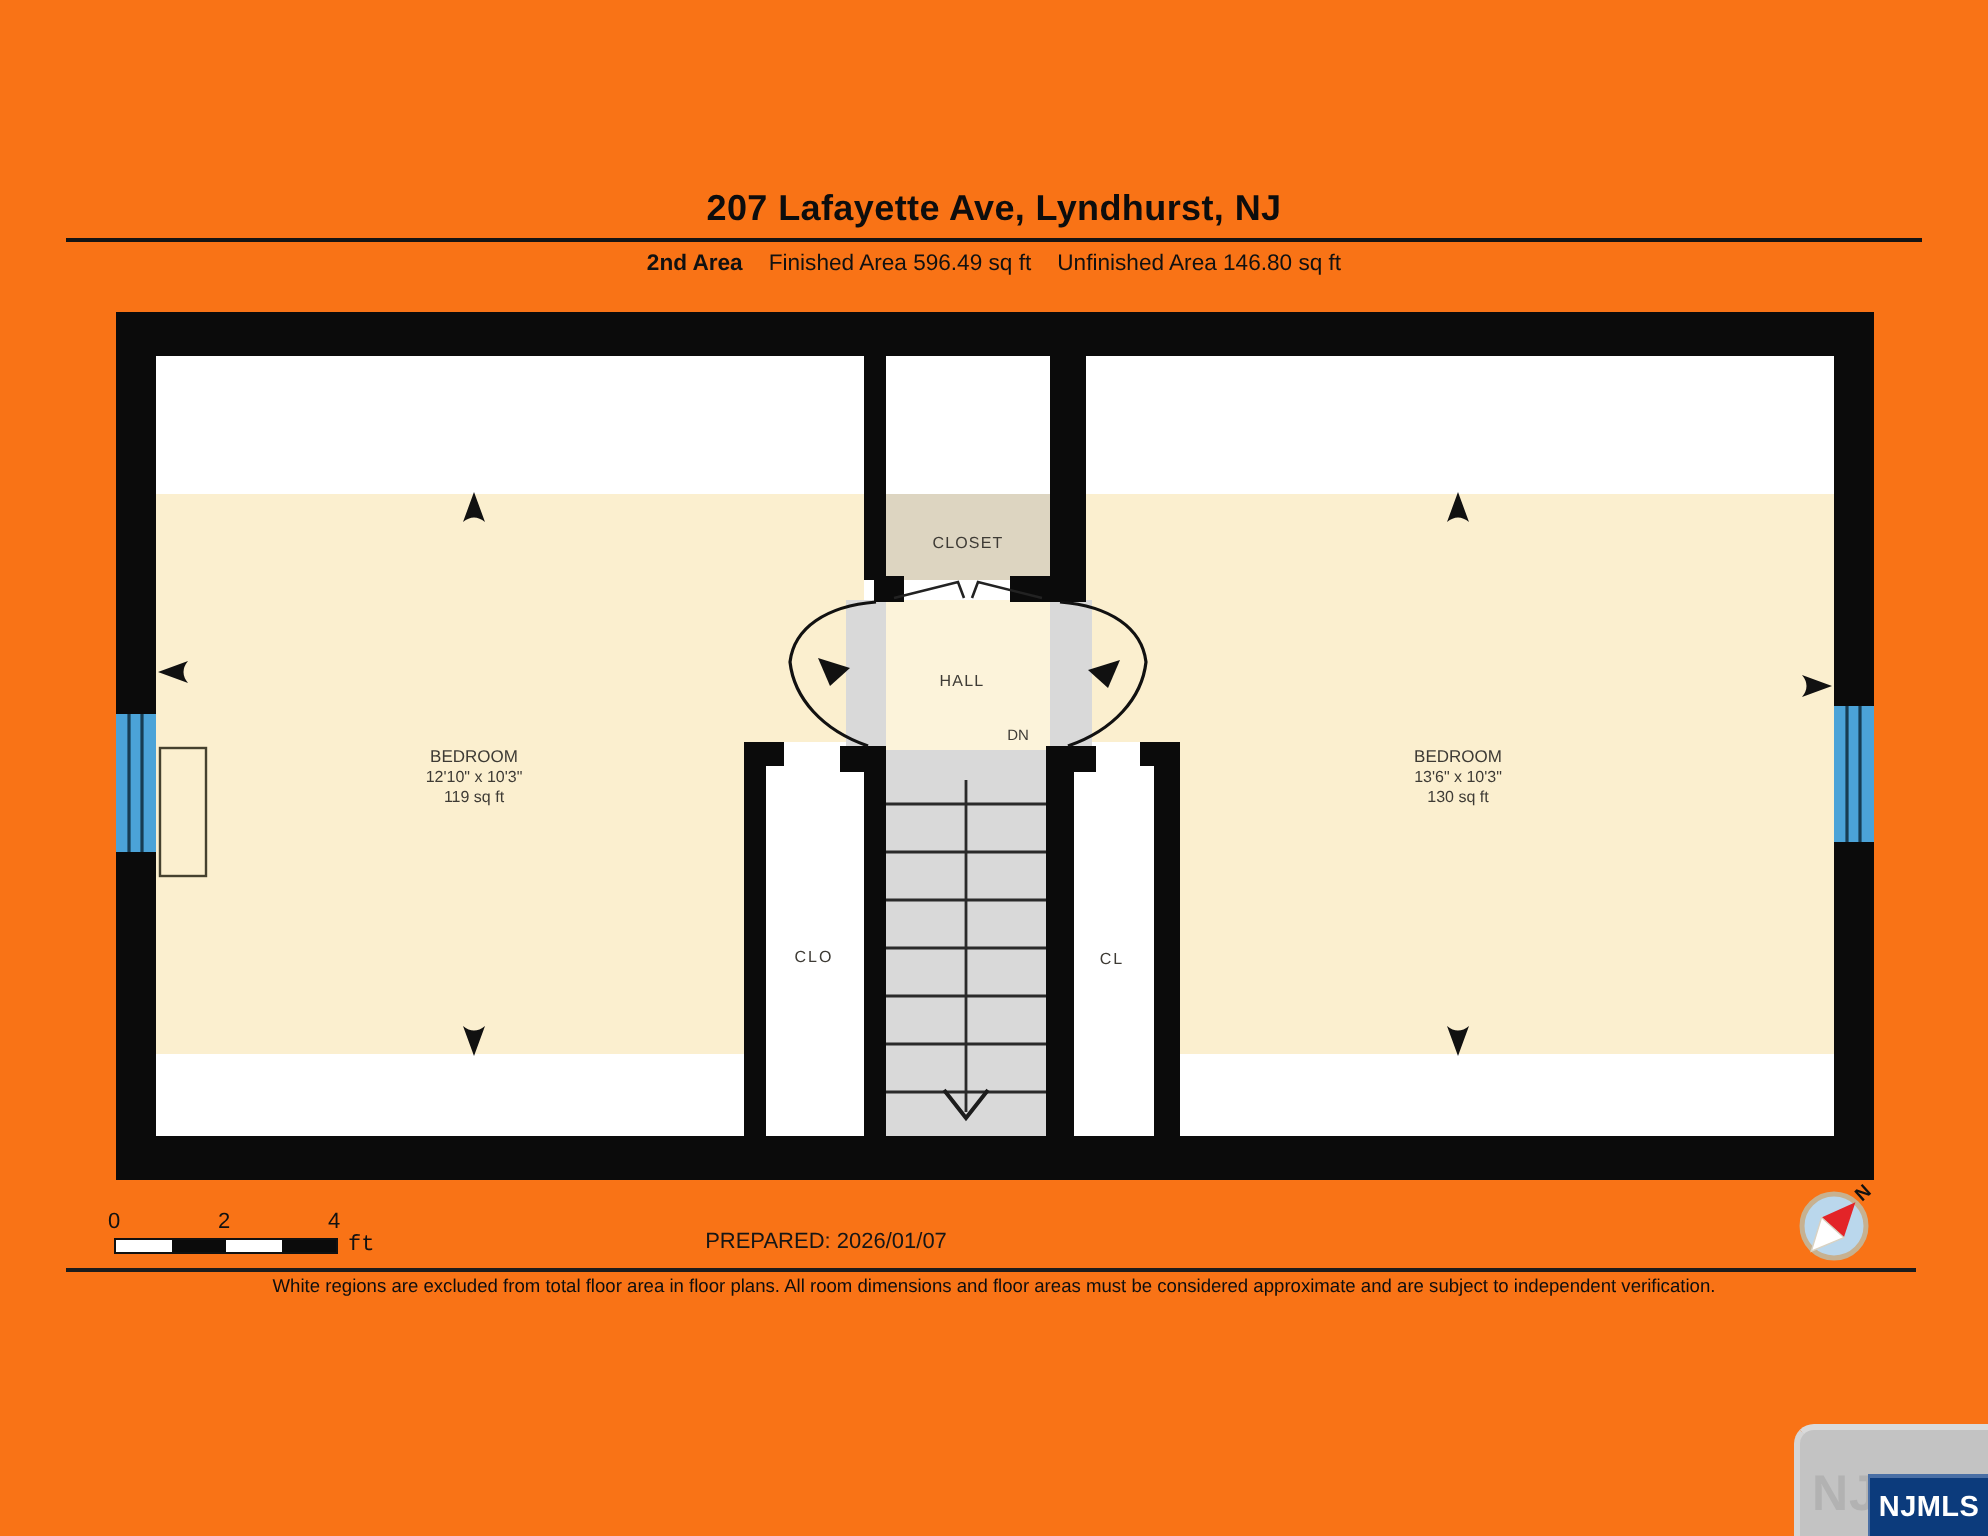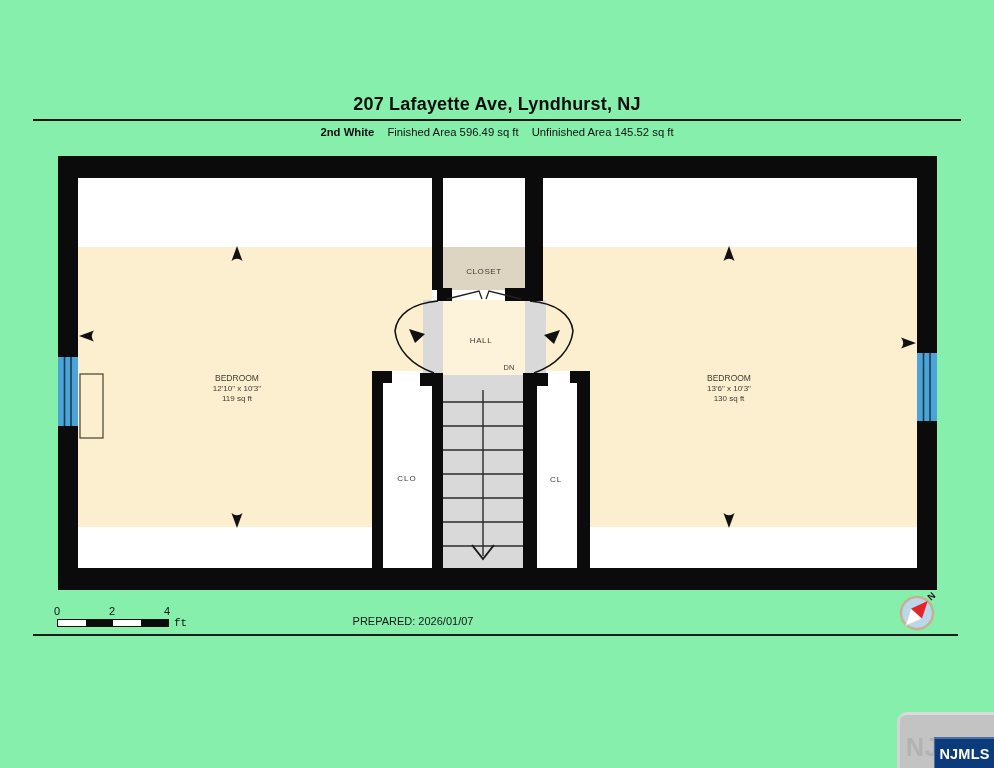--- a/index.html
+++ b/index.html
@@ -1,18 +1,18 @@
 <!DOCTYPE html>
 <html><head>
 <meta charset="utf-8">
 <style>
   * { margin:0; padding:0; box-sizing:border-box; }
   html,body { background:#ffffff; }
   body { font-family:"Liberation Sans", sans-serif; }
-  #page { position:relative; width:994px; height:768px; background:#86efac; overflow:hidden; }
+  #page { position:relative; width:994px; height:768px; background:#f97316; overflow:hidden; }
 
   
   .title { position:absolute; top:94px; left:0; width:994px; text-align:center;
            font-size:18px; font-weight:700; color:#0d0d0d; letter-spacing:.2px; }
   .title-rule { position:absolute; top:119px; left:33px; width:928px; height:2px; background:#141414; }
   .subheader { position:absolute; top:126px; left:0; width:994px; display:flex;
                justify-content:center; align-items:baseline; gap:13px; font-size:11.3px; color:#111; }
   .subheader .floor { font-weight:700; }
 
   
@@ -56,23 +56,23 @@
   .logo-blue span { color:#fff; font-size:14.5px; font-weight:700; letter-spacing:.2px; }
 </style>
 </head>
 <body>
 
 <div id="page">
 
   <div class="title">207 Lafayette Ave, Lyndhurst, NJ</div>
   <div class="title-rule"></div>
   <div class="subheader">
-    <span class="floor">2nd White</span>
+    <span class="floor">2nd Area</span>
     <span>Finished Area 596.49 sq ft</span>
-    <span>Unfinished Area 145.52 sq ft</span>
+    <span>Unfinished Area 146.80 sq ft</span>
   </div>
 
   <svg width="994" height="768" viewBox="0 0 994 768">
 
     <rect class="interior" x="78" y="178" width="839" height="390"></rect>
 
     <g>
       <rect class="floor" x="78" y="247" width="294" height="280"></rect>
       <rect class="floor" x="372" y="247" width="60" height="124"></rect>
       <rect class="floor" x="590" y="247" width="327" height="280"></rect>
@@ -191,20 +191,21 @@
   <div class="scale-bar">
       <i></i>
       <i></i>
       <i></i>
       <i></i>
     </div>
   <div class="scale-unit">ft</div>
 
   <div class="prepared">PREPARED: 2026/01/07</div>
   <div class="footer-rule"></div>
+  <div class="disclaimer">White regions are excluded from total floor area in floor plans. All room dimensions and floor areas must be considered approximate and are subject to independent verification.</div>
 
   <div class="logo-grey">
     <span class="logo-ghost">NJMLS</span>
   </div>
   <div class="logo-blue">
     <span>NJMLS</span>
   </div>
 
 </div>
 

